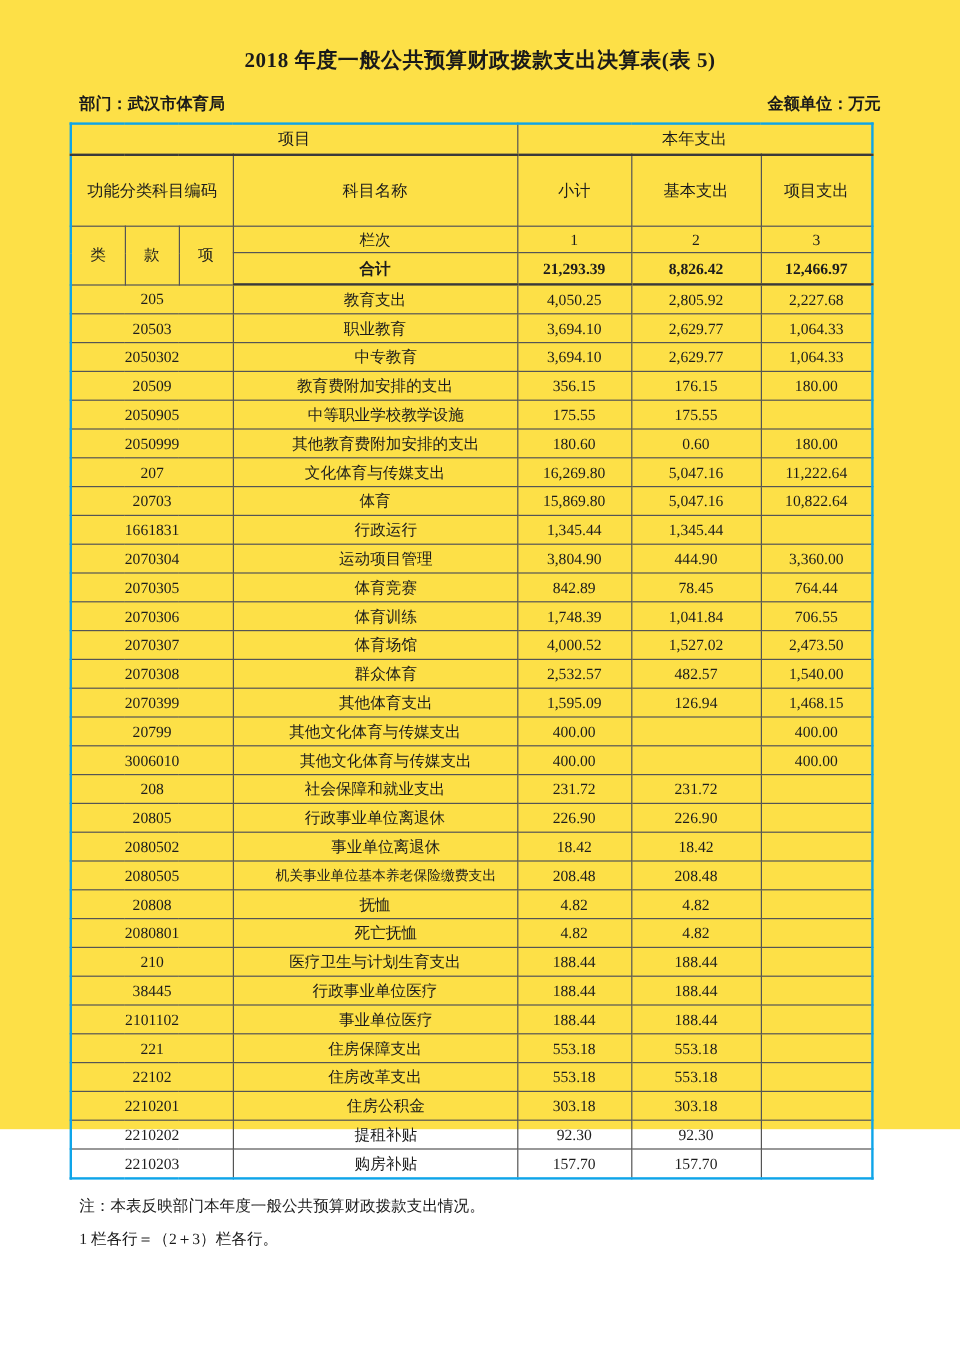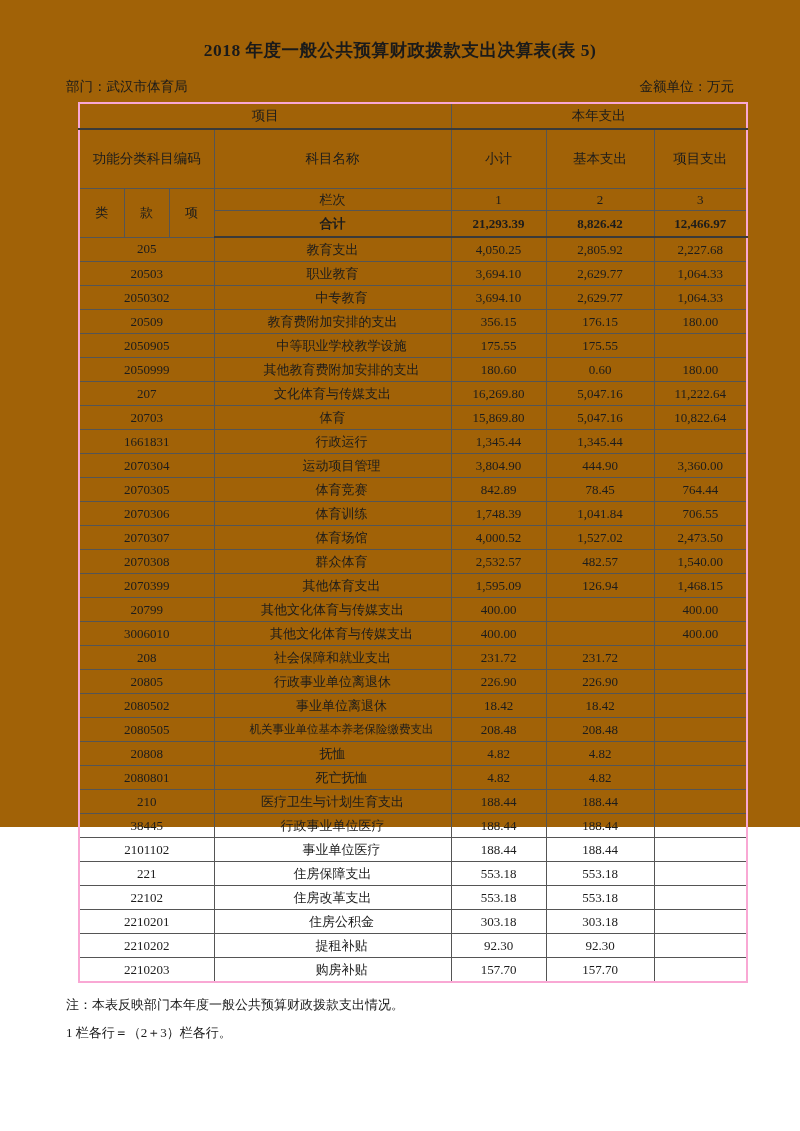--- a/index.html
+++ b/index.html
@@ -10,48 +10,48 @@
   body {
     width: 800px;
     height: 1131px;
     color: #1c1c1c;
     font-family: "Liberation Serif", "DejaVu Serif", serif;
     overflow: hidden;
   }
   .page {
     position: relative;
     width: 800px;
-    height: 827px;
-    background: #a16207;
+    height: 941px;
+    background: #fde047;
   }
   .title {
     margin: 0;
     padding-top: 38px;
     text-align: center;
     font-size: 17.5px;
     font-weight: 700;
     letter-spacing: 0.5px;
     color: #1a1a1a;
   }
   .subheader {
     width: 668px;
     margin: 16px 0 0 66px;
     display: flex;
     justify-content: space-between;
     align-items: center;
     font-size: 13.5px;
-    font-weight: 400;
+    font-weight: 700;
     color: #1a1a1a;
   }
   table.budget-table {
-    margin: 6px 0 0 78px;
+    margin: 6px 0 0 58px;
     width: 668px;
     table-layout: fixed;
     border-collapse: collapse;
-    border: 2px solid #f9a8d4;
+    border: 2px solid #0ea5e9;
     padding-left: 33px;
   }
   table.budget-table td {
     border: 1px solid #555555;
     padding: 0;
     text-align: center;
     vertical-align: middle;
     font-size: 13px;
     white-space: nowrap;
     overflow: hidden;

